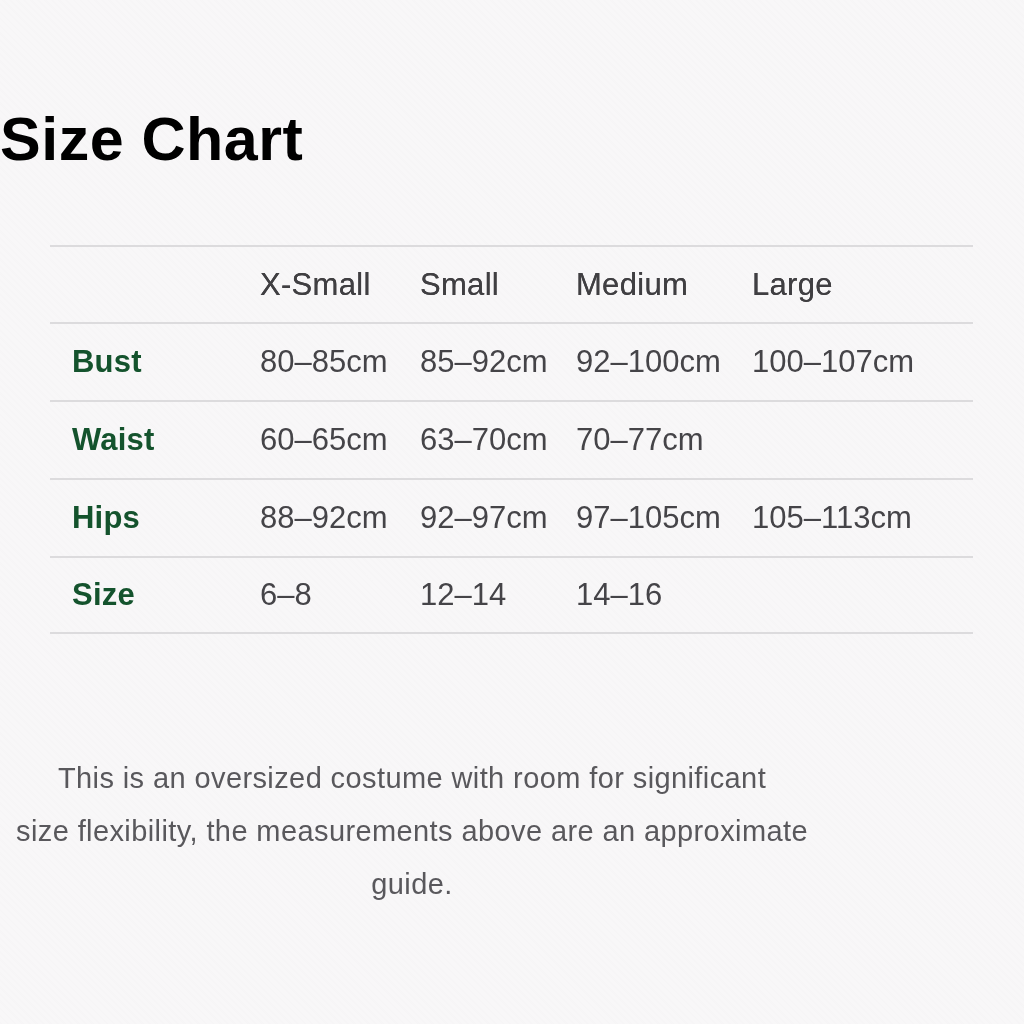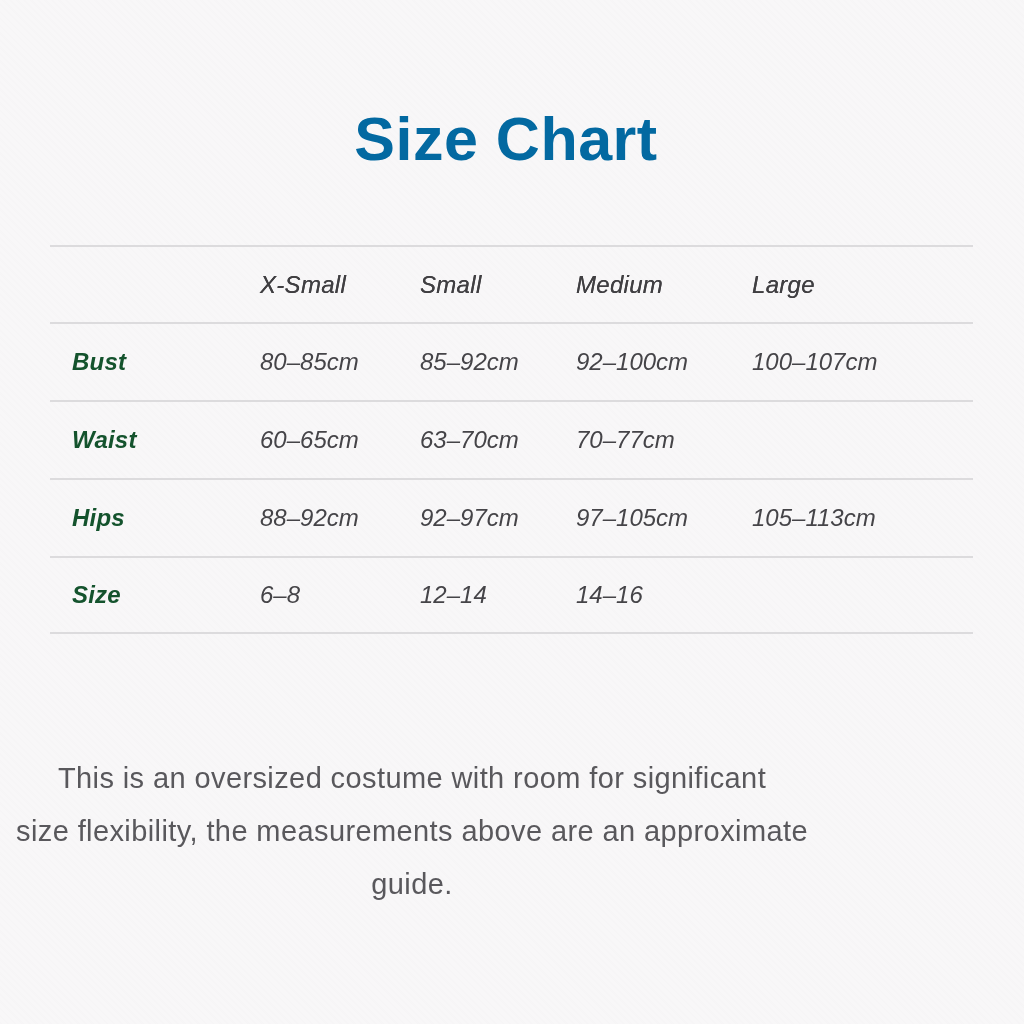--- a/index.html
+++ b/index.html
@@ -23,26 +23,24 @@
     height: 1024px;
     position: relative;
   }
 
   
   .title {
     position: absolute;
     top: 104px;
     left: 0;
     width: 1004px;            
-    text-align: center;
     font-size: 61px;
     font-weight: 600;
     letter-spacing: 0.5px;
-    color: #0369a1;
-    padding-left: 8px;
+    color: #000000;
   }
 
   
   .size-table {
     position: absolute;
     top: 245px;
     left: 50px;
     width: 923px;
   }
 
@@ -52,25 +50,24 @@
     align-items: center;
     height: 78px;
     border-top: 2px solid #dcdbdd;
   }
 
   .t-row.header { height: 77px; }
   .t-row.header { border-top: 2px solid #dcdbdd; }
   .t-row.last  { border-bottom: 2px solid #dcdbdd; }
 
   .cell {
-    font-size: 24px;
+    font-size: 31px;
     color: #454448;
     white-space: nowrap;
     padding-left: 2px;
-    font-style: italic;
   }
 
   .cell.head {
     color: #403f42;
     font-weight: 500;
     letter-spacing: 0.3px;
     text-shadow: 0 0 0.6px #403f42;
   }
 
   .cell.row-label {

